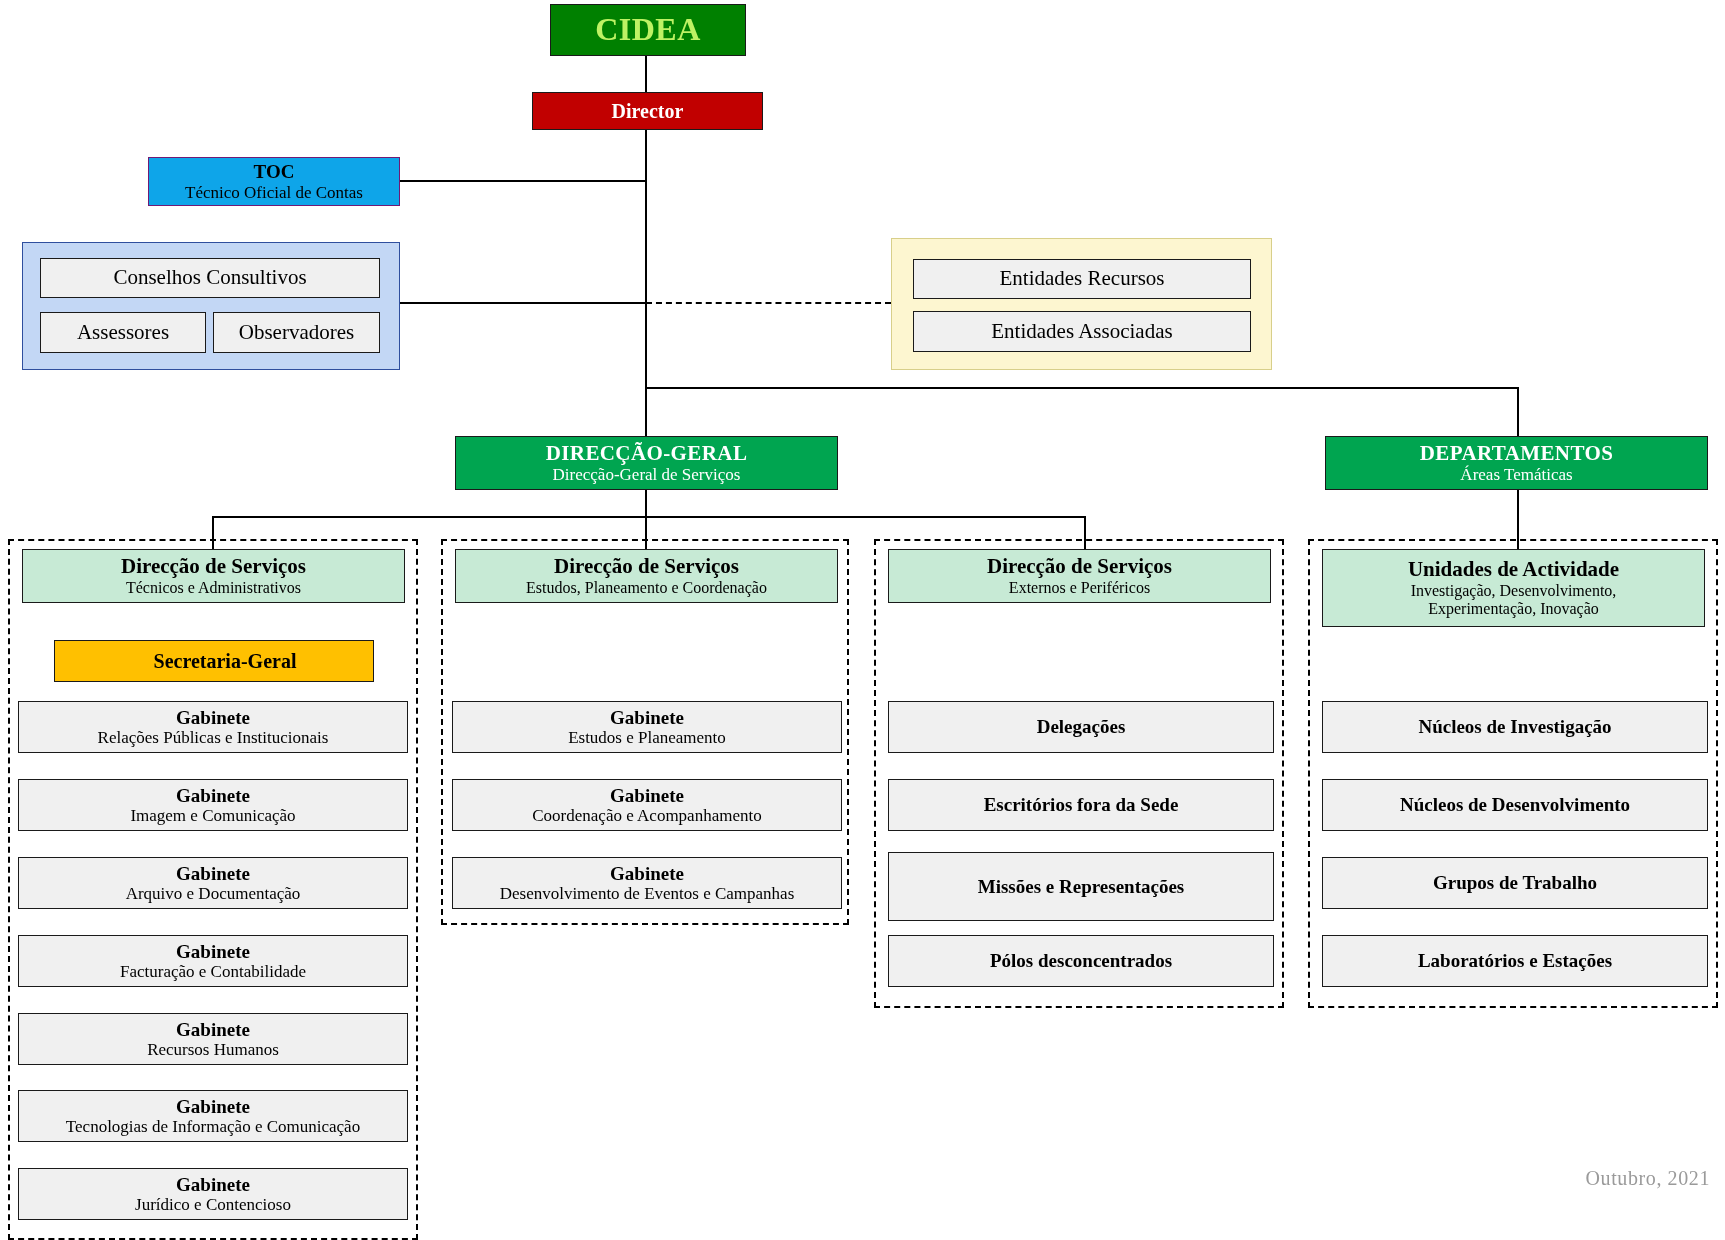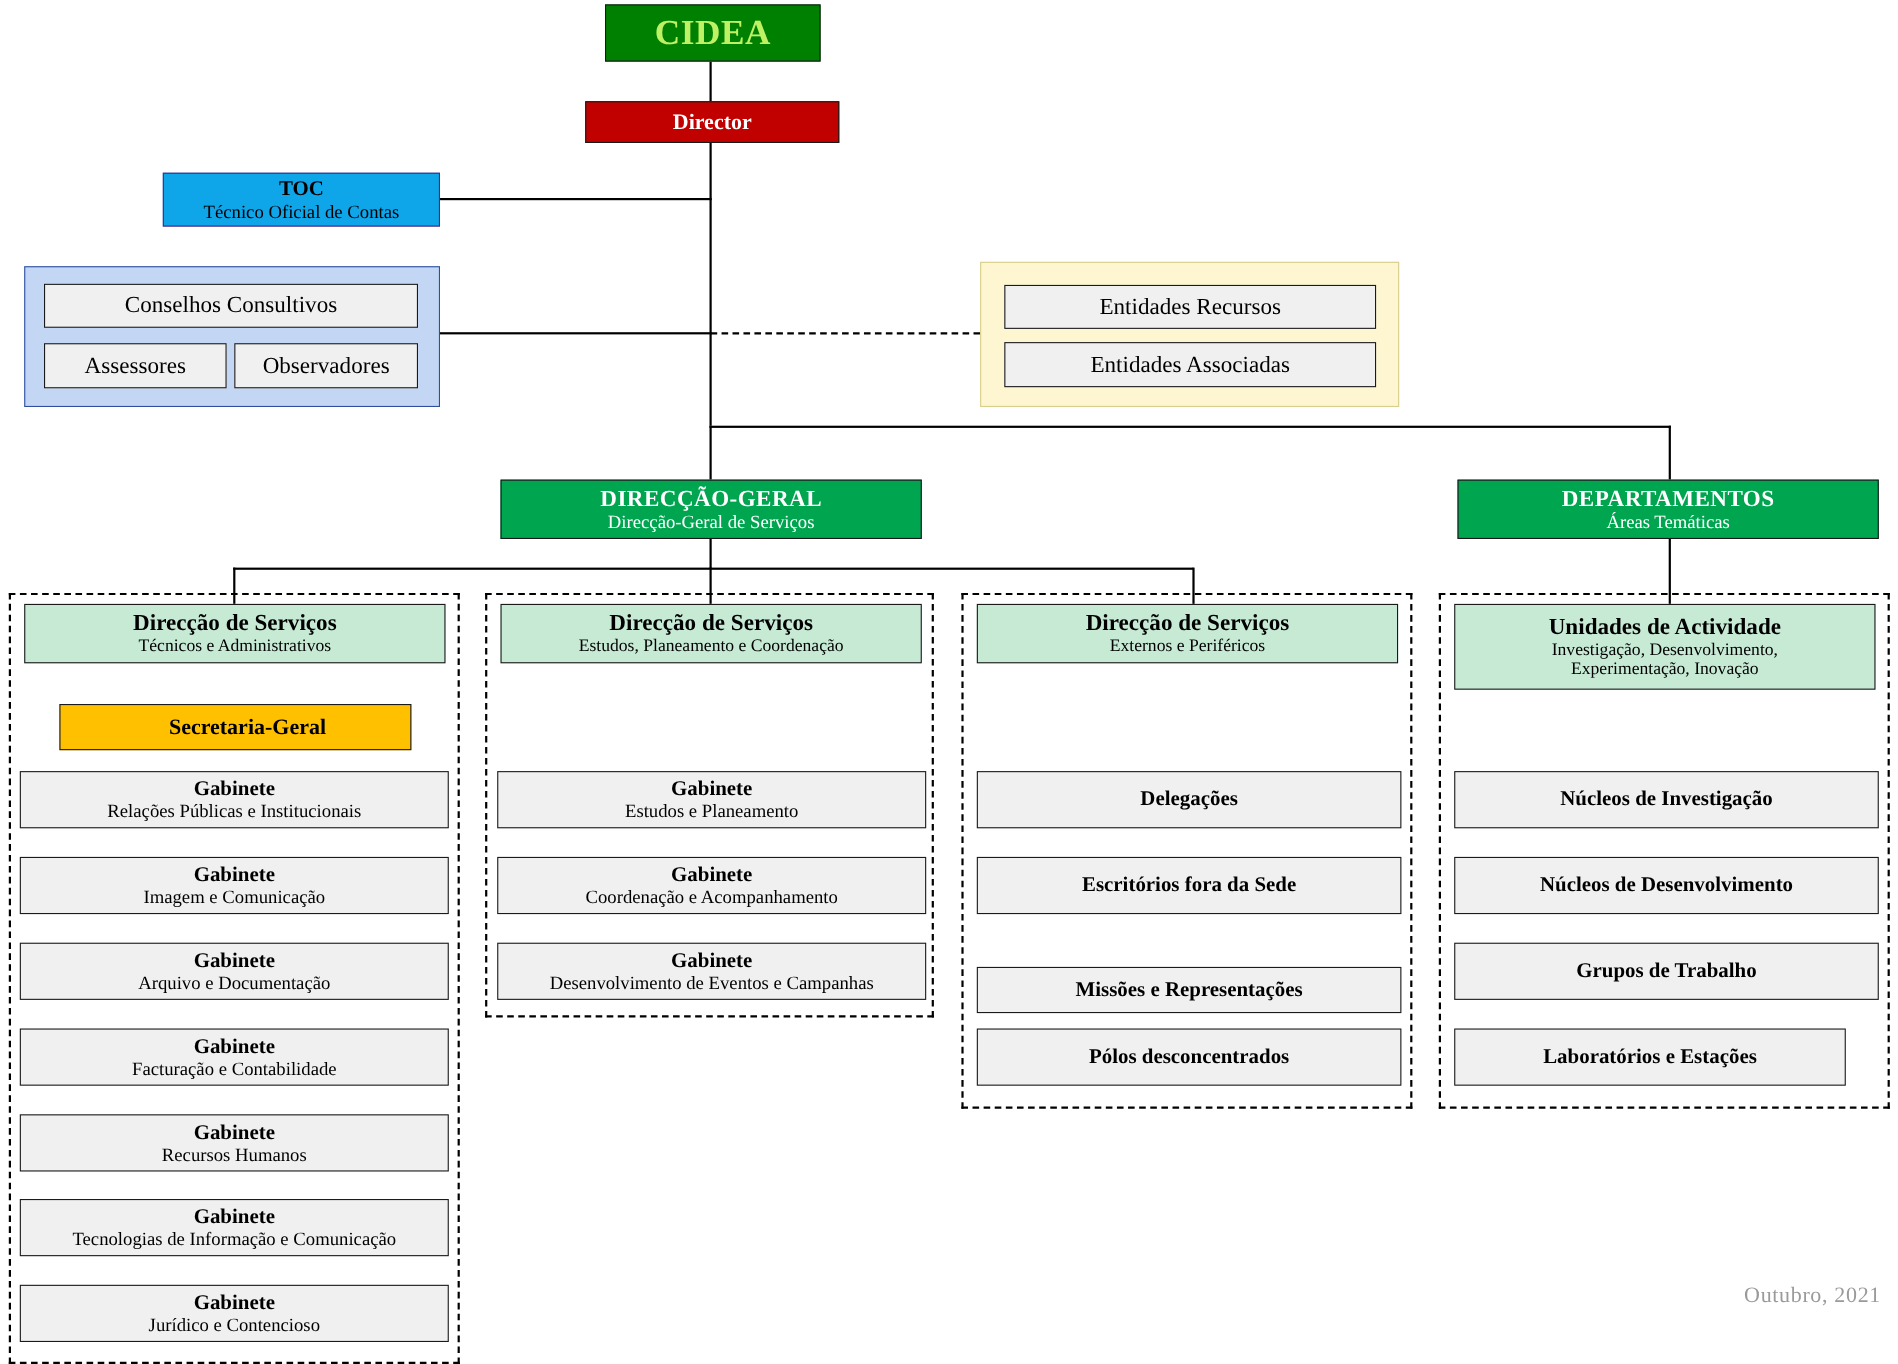--- a/index.html
+++ b/index.html
@@ -261,42 +261,42 @@
   <div class="box box-mint" style="left:888px; top:549px; width:383px; height:54px;">
     <span class="t1">Direcção de Serviços</span>
     <span class="t2">Externos e Periféricos</span>
   </div>
   <div class="box box-grey single-sm" style="left:888px; top:701px; width:386px; height:52px;">
     <span class="t1">Delegações</span>
   </div>
   <div class="box box-grey single-sm" style="left:888px; top:779px; width:386px; height:52px;">
     <span class="t1">Escritórios fora da Sede</span>
   </div>
-  <div class="box box-grey single-sm" style="left:888px; top:879px; width:386px; height:42px;">
+  <div class="box box-grey single-sm" style="left:888px; top:852px; width:386px; height:69px;">
     <span class="t1">Missões e Representações</span>
   </div>
   <div class="box box-grey single-sm" style="left:888px; top:935px; width:386px; height:52px;">
     <span class="t1">Pólos desconcentrados</span>
   </div>
 
   <div class="box box-mint" style="left:1322px; top:549px; width:383px; height:78px;">
     <span class="t1">Unidades de Actividade</span>
     <span class="t2">Investigação, Desenvolvimento,</span>
     <span class="t2">Experimentação, Inovação</span>
   </div>
   <div class="box box-grey single-sm" style="left:1322px; top:701px; width:386px; height:52px;">
     <span class="t1">Núcleos de Investigação</span>
   </div>
   <div class="box box-grey single-sm" style="left:1322px; top:779px; width:386px; height:52px;">
     <span class="t1">Núcleos de Desenvolvimento</span>
   </div>
   <div class="box box-grey single-sm" style="left:1322px; top:857px; width:386px; height:52px;">
     <span class="t1">Grupos de Trabalho</span>
   </div>
-  <div class="box box-grey single-sm" style="left:1322px; top:935px; width:356px; height:52px;">
+  <div class="box box-grey single-sm" style="left:1322px; top:935px; width:386px; height:52px;">
     <span class="t1">Laboratórios e Estações</span>
   </div>
 
   <div class="footer" style="left:1250px; top:1165px; width:460px;">
     <div>Outubro, 2021</div>
   </div>
 
 </div>
 
 </body></html>

